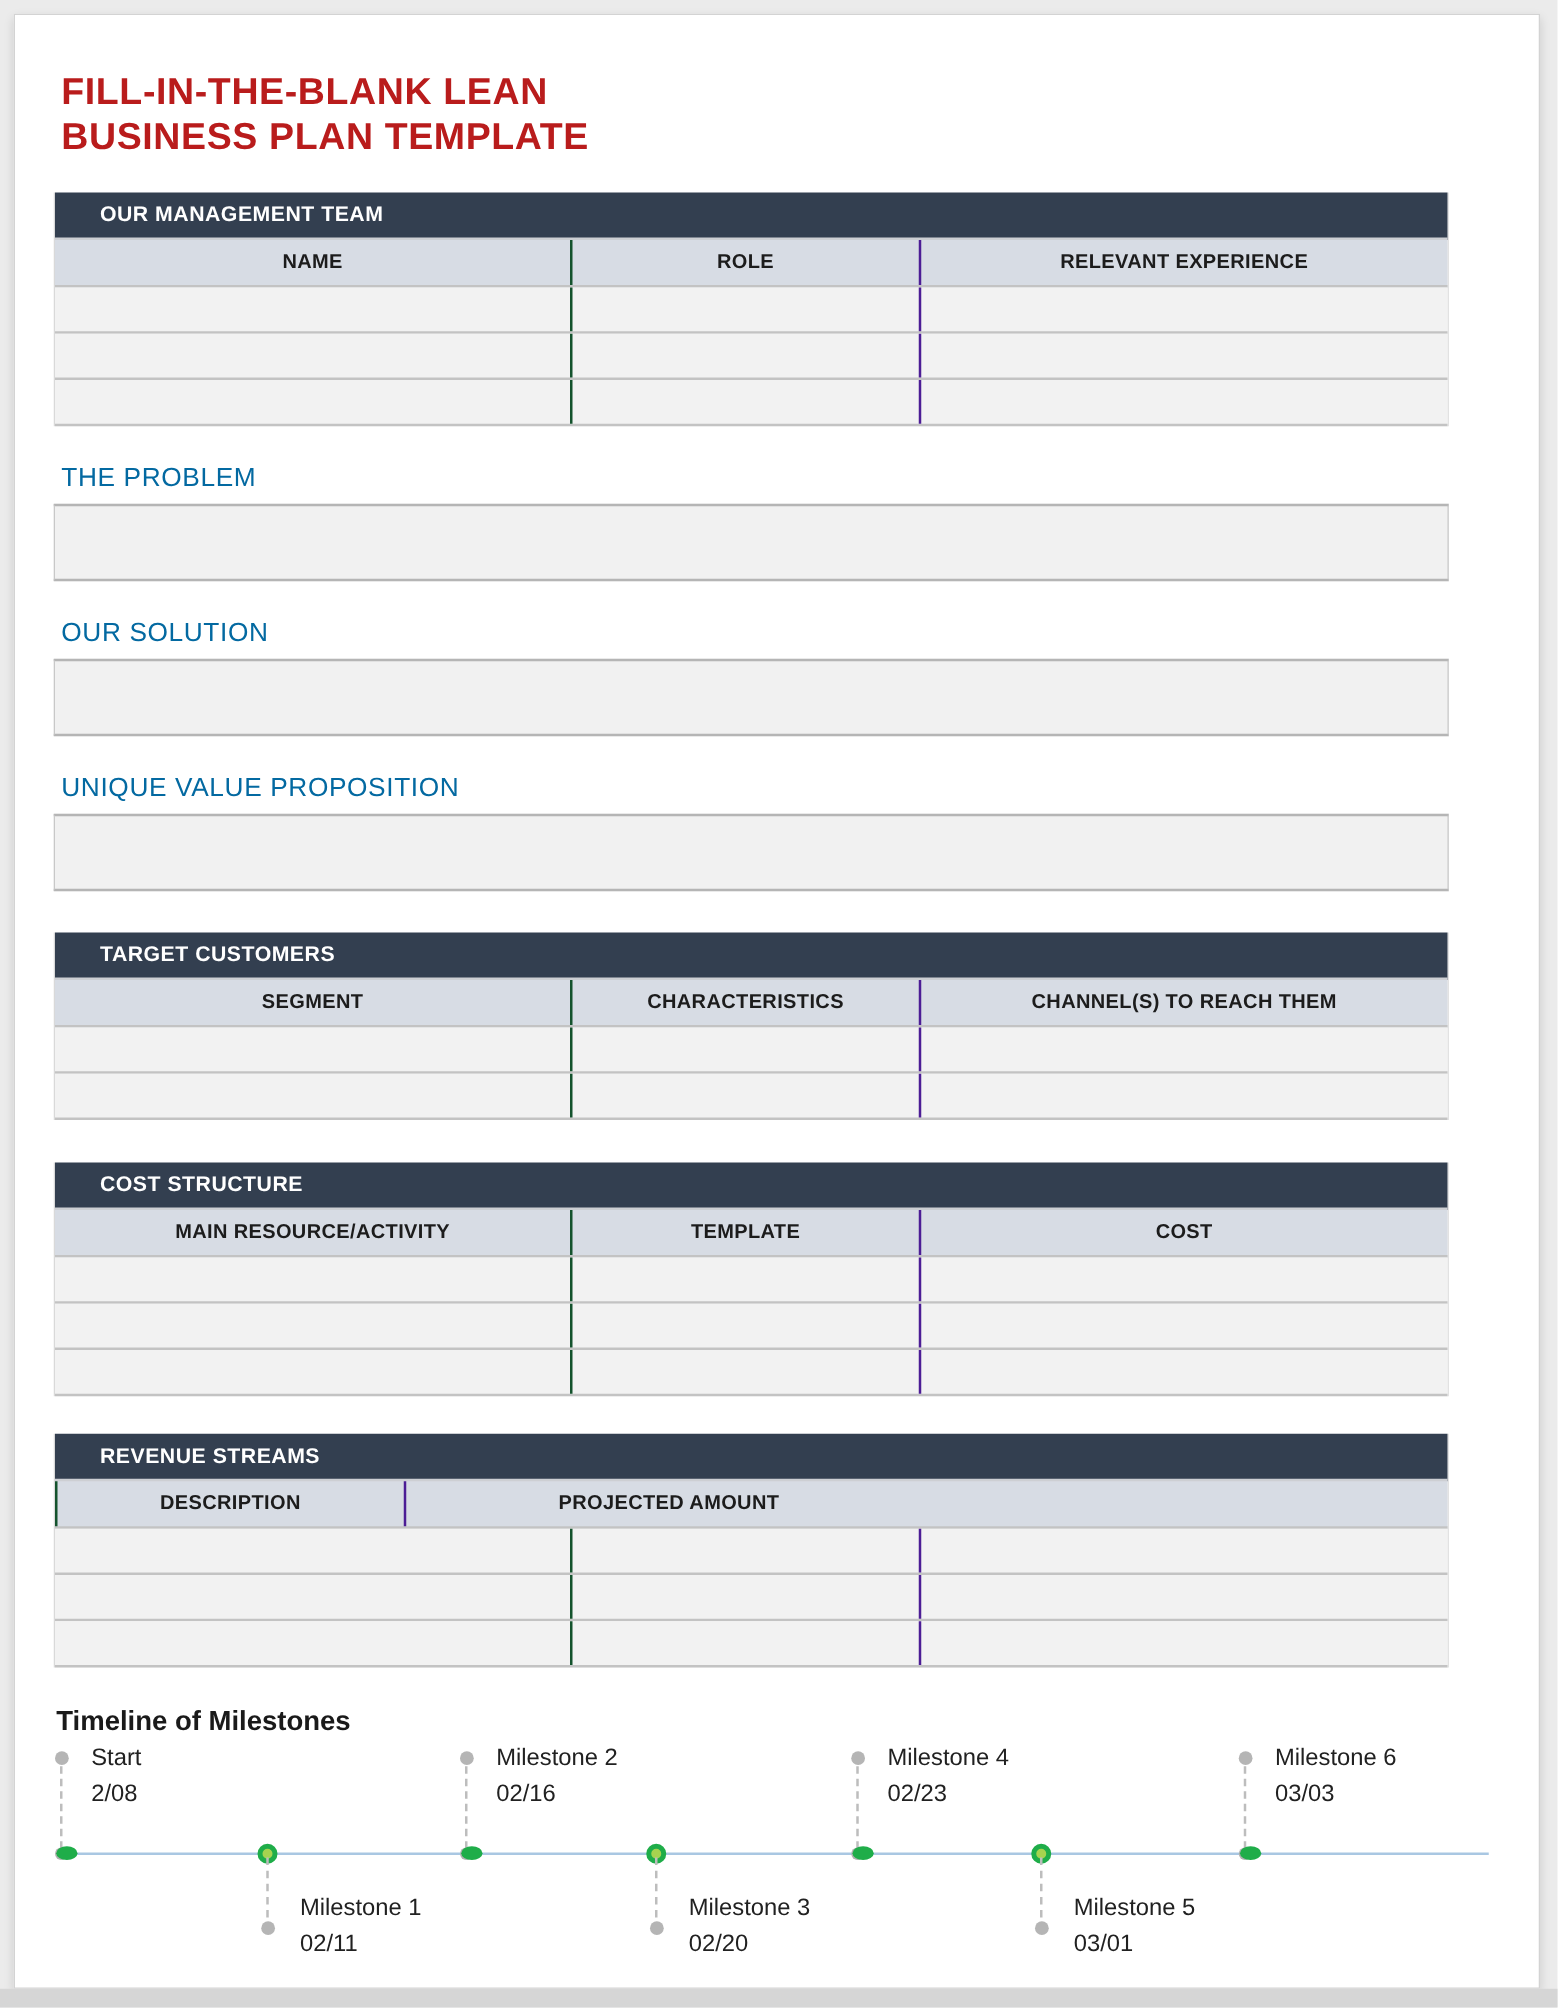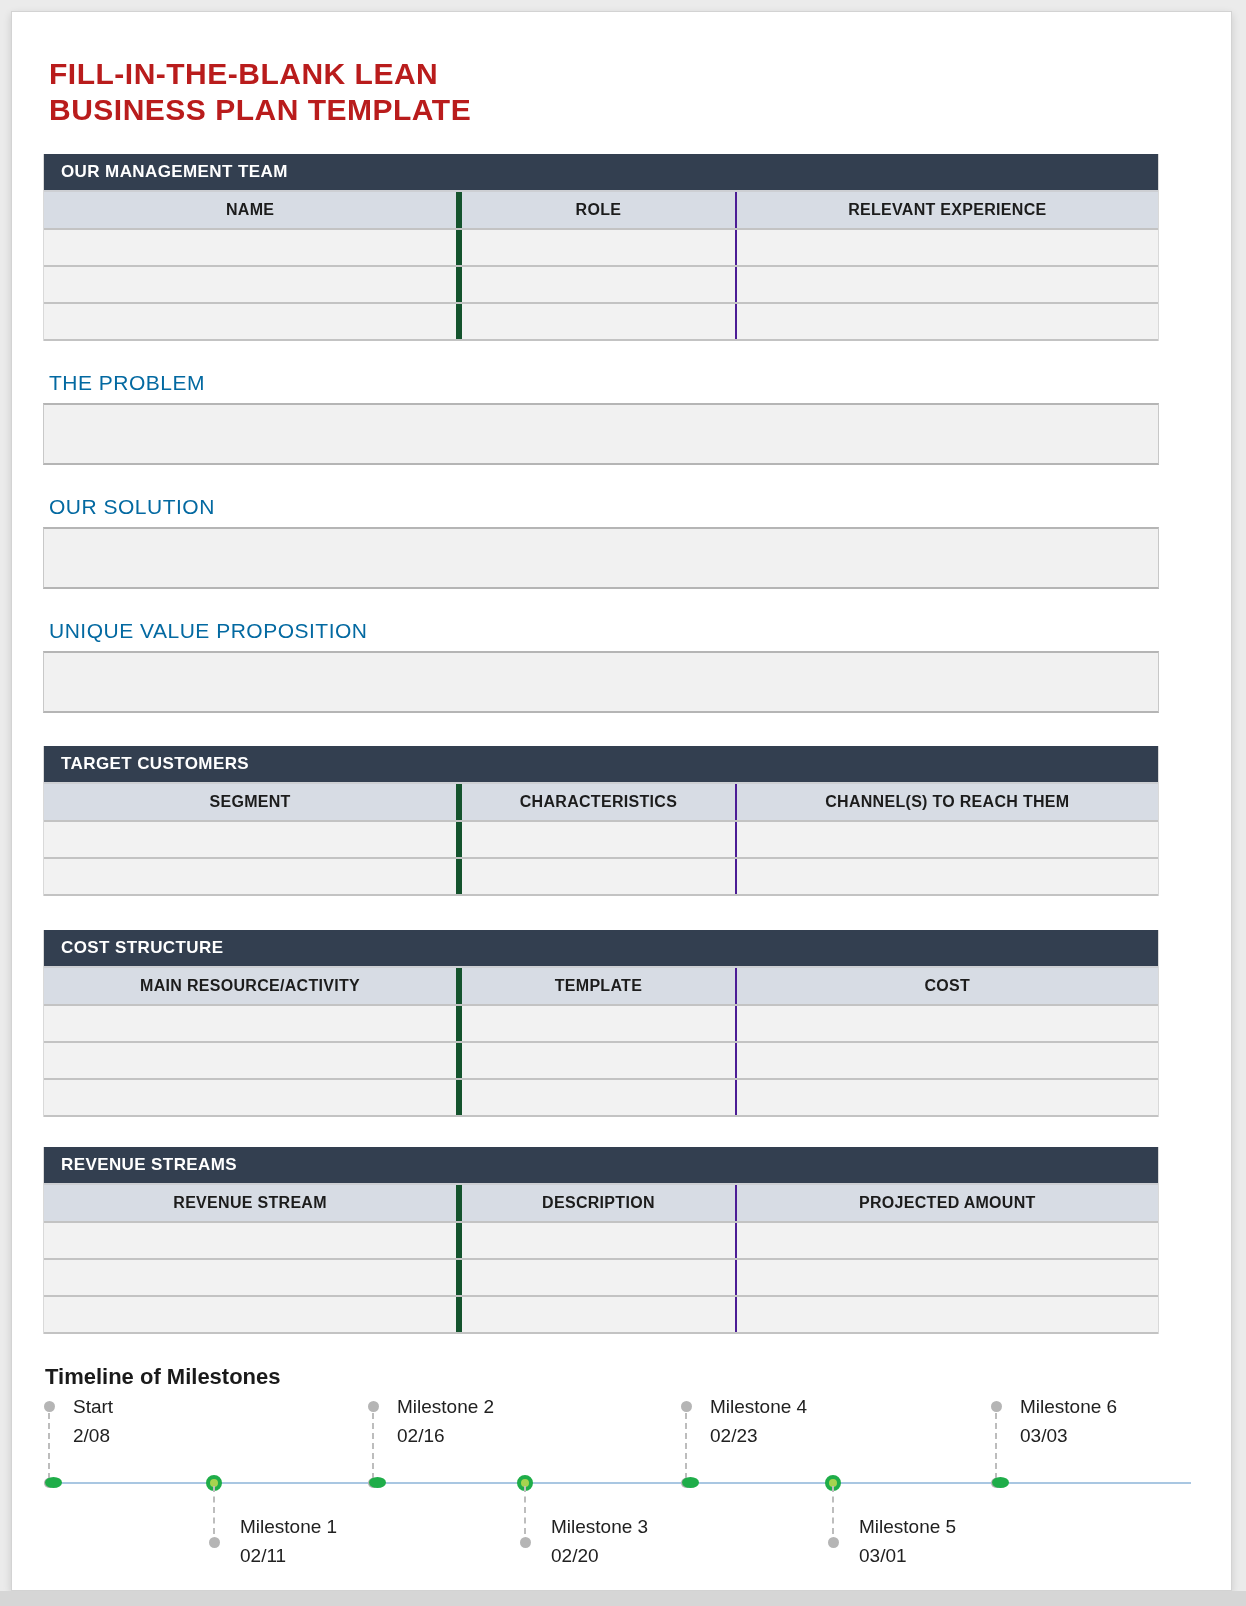--- a/index.html
+++ b/index.html
@@ -24,32 +24,32 @@
   .doc-title{
     margin:0 0 26px 6px;color:#b91c1c;font-weight:bold;
     font-size:30px;line-height:36px;letter-spacing:.5px;
   }
 
   
   .tbl{border-left:1px solid #d9d9d9;border-right:1px solid #d9d9d9;}
   .tbl-bar{
     height:36px;background:#333f50;color:#ffffff;
     font-size:17px;font-weight:bold;letter-spacing:.4px;
-    display:flex;align-items:center;padding-left:17px;
+    display:flex;align-items:center;padding-left:36px;
     border-bottom:2px solid #cdcfd3;
   }
   .tbl-head{display:flex;background:#d7dce4;border-bottom:2px solid #c3c3c3;}
   .tbl-head .cell{
     height:36px;display:flex;align-items:center;justify-content:center;
     font-size:16px;font-weight:bold;color:#1c1c1c;letter-spacing:.3px;
   }
   .row{display:flex;background:#f2f2f2;border-bottom:2px solid #c3c3c3;}
   .row .cell{height:35px;}
   .c1{width:37%;box-sizing:border-box;}
-  .c2{width:25%;box-sizing:border-box;border-left:6px solid #14532d;}
+  .c2{width:25%;box-sizing:border-box;border-left:2px solid #14532d;}
   .c3{width:38%;box-sizing:border-box;border-left:2px solid #4c1d95;}
 
   
   .fill-label{
     margin:30px 0 8px 6px;color:#0369a1;font-size:21px;letter-spacing:.5px;
   }
   .fill-box{
     height:58px;background:#f1f1f1;
     border-top:2px solid #b5b5b5;border-bottom:2px solid #b5b5b5;
     border-left:1px solid #c8c8c8;border-right:1px solid #c8c8c8;
@@ -173,21 +173,20 @@
             <div class="cell c1"></div>
             <div class="cell c2"></div>
             <div class="cell c3"></div>
           </div>
         </div>
     </section>
 
     <section class="tbl mt30">
       <div class="tbl-bar">REVENUE STREAMS</div>
       <div class="tbl-head">
-        <div class="cell c1">REVENUE STREAM</div>
         <div class="cell c2">DESCRIPTION</div>
         <div class="cell c3">PROJECTED AMOUNT</div>
       </div>
       <div class="tbl-body">
           <div class="row">
             <div class="cell c1"></div>
             <div class="cell c2"></div>
             <div class="cell c3"></div>
           </div>
           <div class="row">

